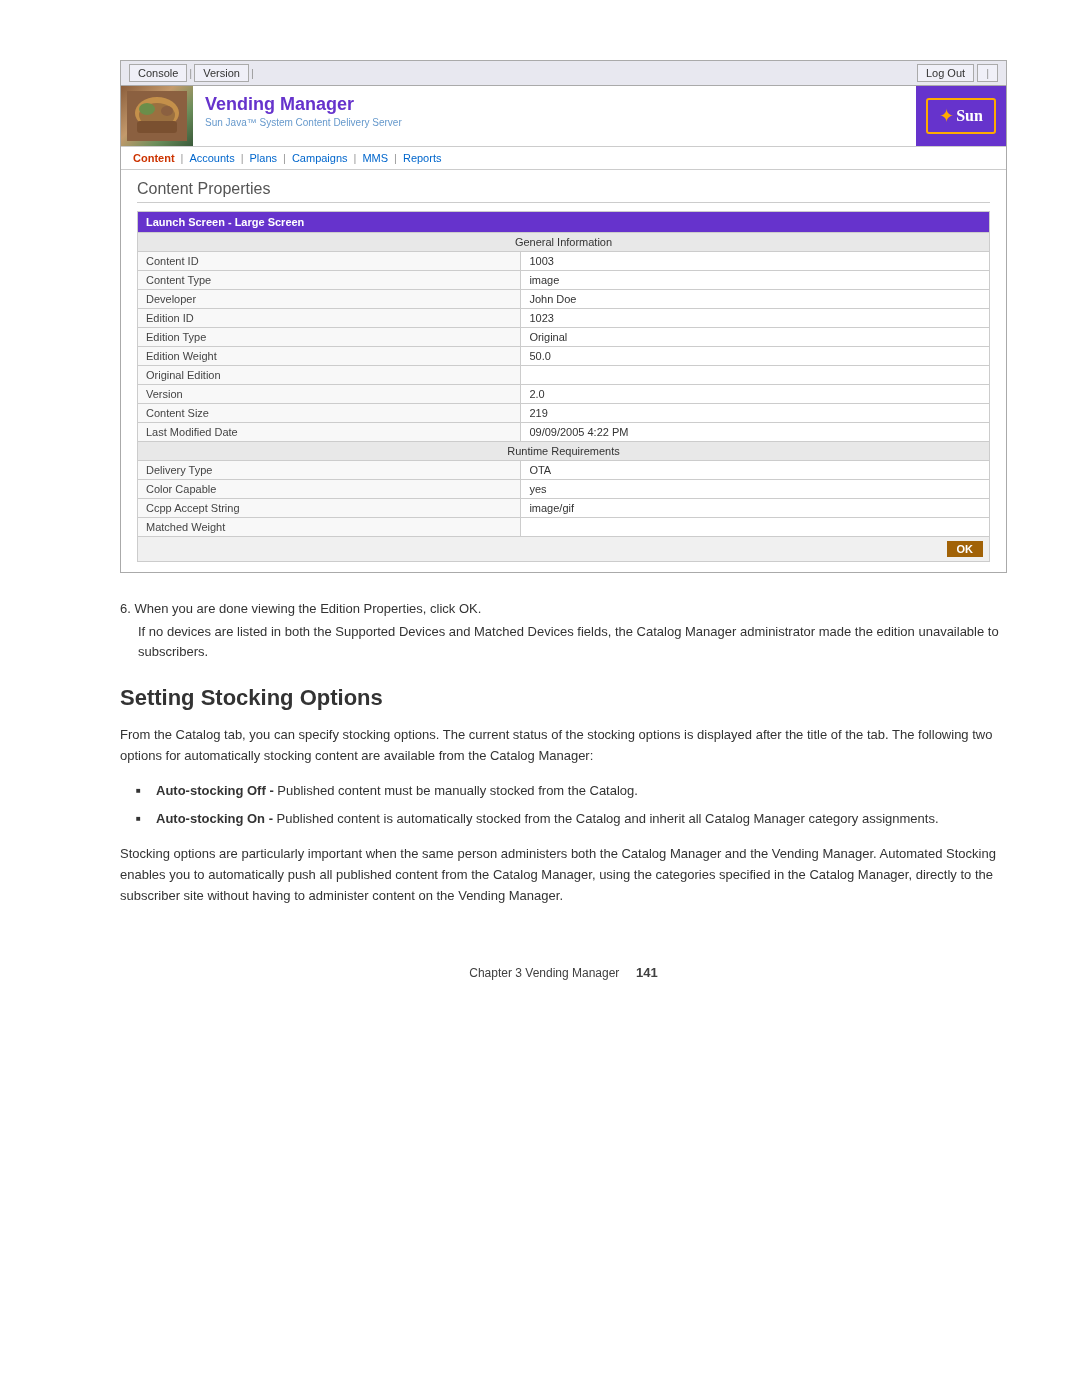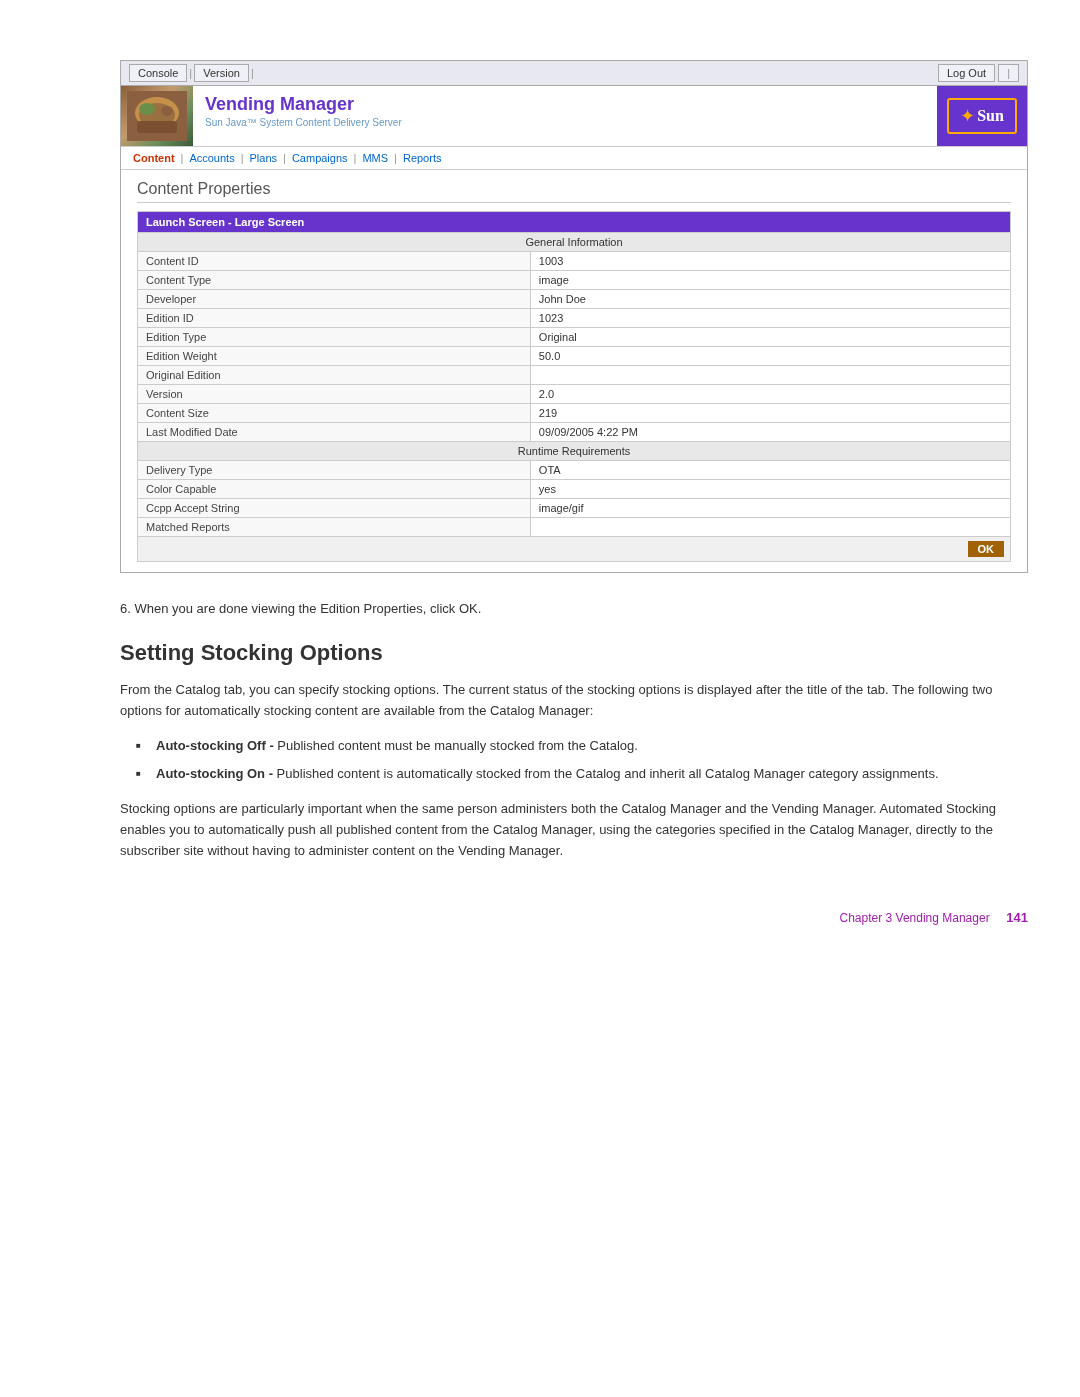--- a/index.html
+++ b/index.html
@@ -6,21 +6,21 @@
     body {
       background: #ffffff;
       font-family: Arial, Helvetica, sans-serif;
       font-size: 13px;
       color: #333;
       width: 1080px;
       min-height: 1397px;
     }
 
     .page-wrapper {
-      padding: 60px 52px 60px 120px;
+      padding: 60px 73px 60px 120px;
     }
 
     
     .app-screenshot {
       border: 1px solid #aaa;
       margin-bottom: 28px;
       background: #fff;
     }
 
     
@@ -274,24 +274,24 @@
       left: -4px;
       color: #333;
       font-size: 8px;
       top: 4px;
     }
     .bullet-bold {
       font-weight: bold;
     }
 
     .page-footer {
-      text-align: right;
+      text-align: center;
       font-size: 12px;
-      color: #a21caf;
-      margin-top: 40px;
+      color: #404040;
+      margin-top: 50px;
       padding-top: 8px;
     }
     .page-footer-chapter {
       font-size: 12px;
     }
     .page-footer-num {
       font-weight: bold;
       font-size: 13px;
     }
   </style>
@@ -416,40 +416,41 @@
           </tr>
           <tr>
             <td class="label-col">Color Capable</td>
             <td class="value-col">yes</td>
           </tr>
           <tr>
             <td class="label-col">Ccpp Accept String</td>
             <td class="value-col">image/gif</td>
           </tr>
           <tr>
-            <td class="label-col">Matched Reports</td>
+            <td class="label-col">Matched Weight</td>
             <td class="value-col"></td>
           </tr>
 
           <tr class="ok-row">
             <td colspan="2">
               <button class="ok-btn">OK</button>
             </td>
           </tr>
         </tbody>
       </table>
     </div>
   </div>
 
   <div class="body-content">
 
     <div class="instruction-item">
       <div class="instruction-number">
         <span>6.</span> <span>When you are done viewing the Edition Properties, click OK.</span>
       </div>
+      <div class="instruction-body">If no devices are listed in both the Supported Devices and Matched Devices fields, the Catalog Manager administrator made the edition unavailable to subscribers.</div>
     </div>
 
     <h2 class="section-heading">Setting Stocking Options</h2>
 
     <p class="body-paragraph">From the Catalog tab, you can specify stocking options. The current status of the stocking options is displayed after the title of the tab. The following two options for automatically stocking content are available from the Catalog Manager:</p>
 
     <ul class="bullet-list">
       <li>
         <span class="bullet-bold">Auto-stocking Off -</span><span> Published content must be manually stocked from the Catalog.</span>
       </li>

